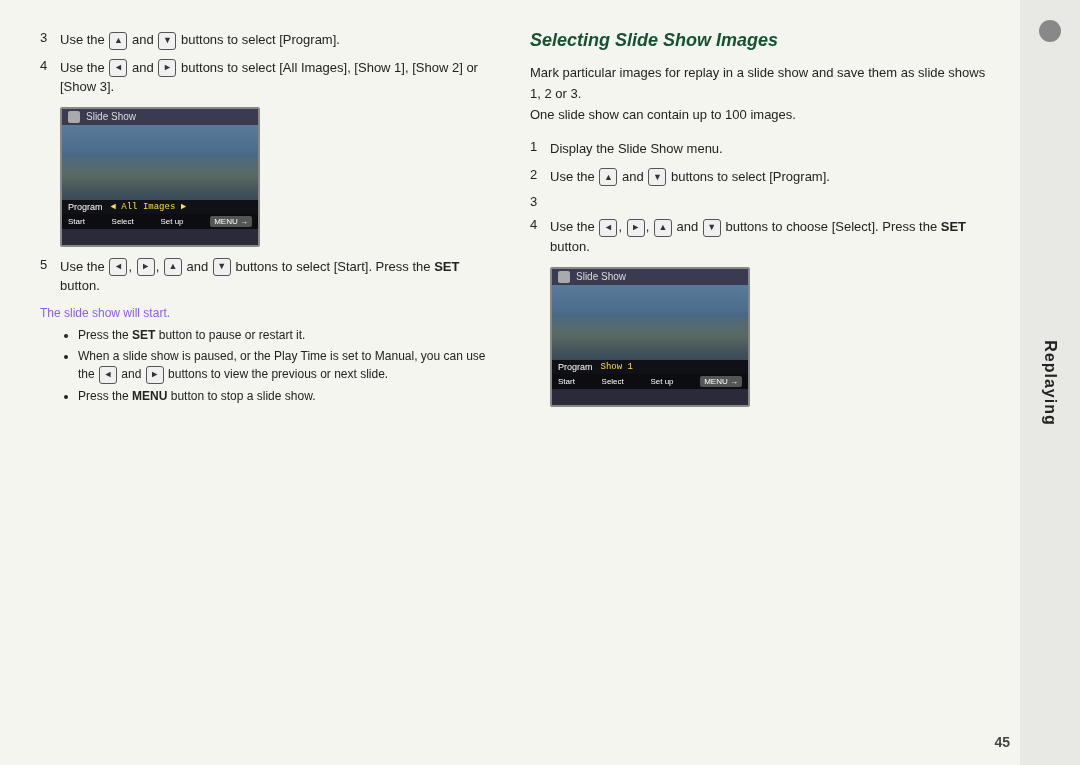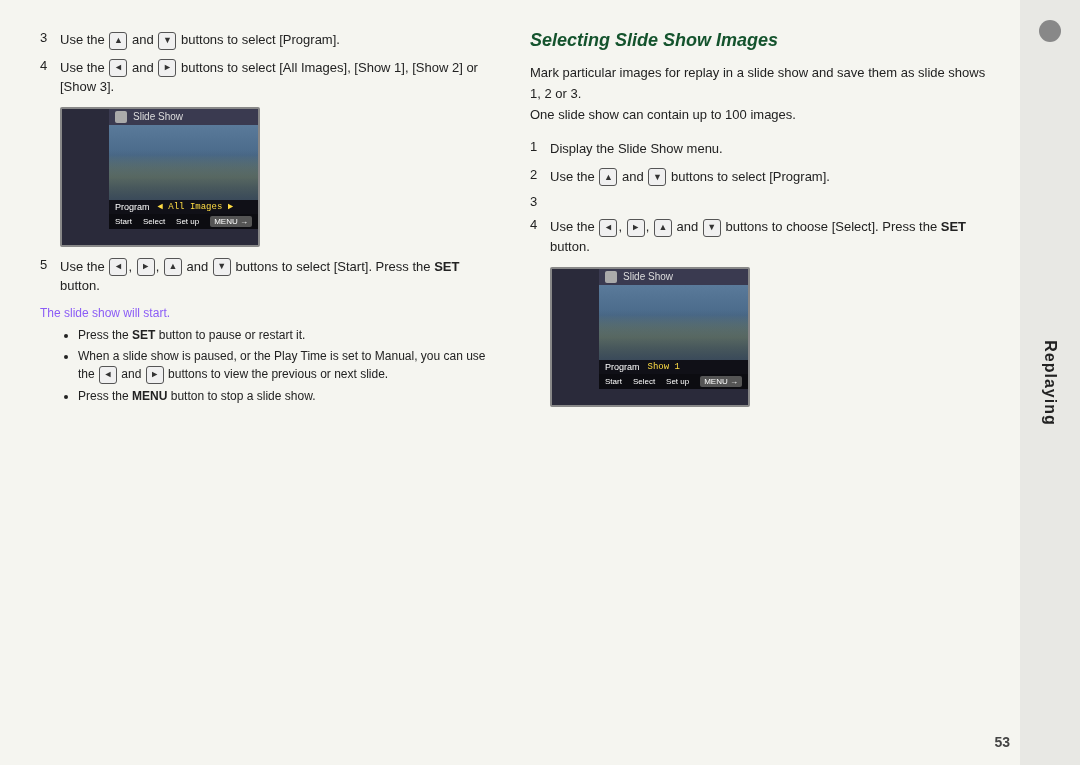--- a/index.html
+++ b/index.html
@@ -103,21 +103,20 @@
     }
     .screen-img {
       border: 2px solid #888;
       background: #2a2a3a;
       width: 200px;
       height: 140px;
       margin: 10px 0 10px 20px;
       position: relative;
       overflow: hidden;
       border-radius: 2px;
-      padding-left: 47px;
     }
     .screen-img .screen-header {
       background: #3a3a50;
       color: #ddd;
       font-size: 10px;
       padding: 2px 6px;
       display: flex;
       align-items: center;
       gap: 6px;
     }
@@ -323,14 +322,14 @@
       </div>
 
     </div>
   </div>
 
   <div class="right-sidebar">
     <div class="sidebar-circle"></div>
     <div class="sidebar-tab">Replaying</div>
   </div>
 
-  <div class="page-number">53</div>
+  <div class="page-number">45</div>
 </div>
 
 </body></html>

